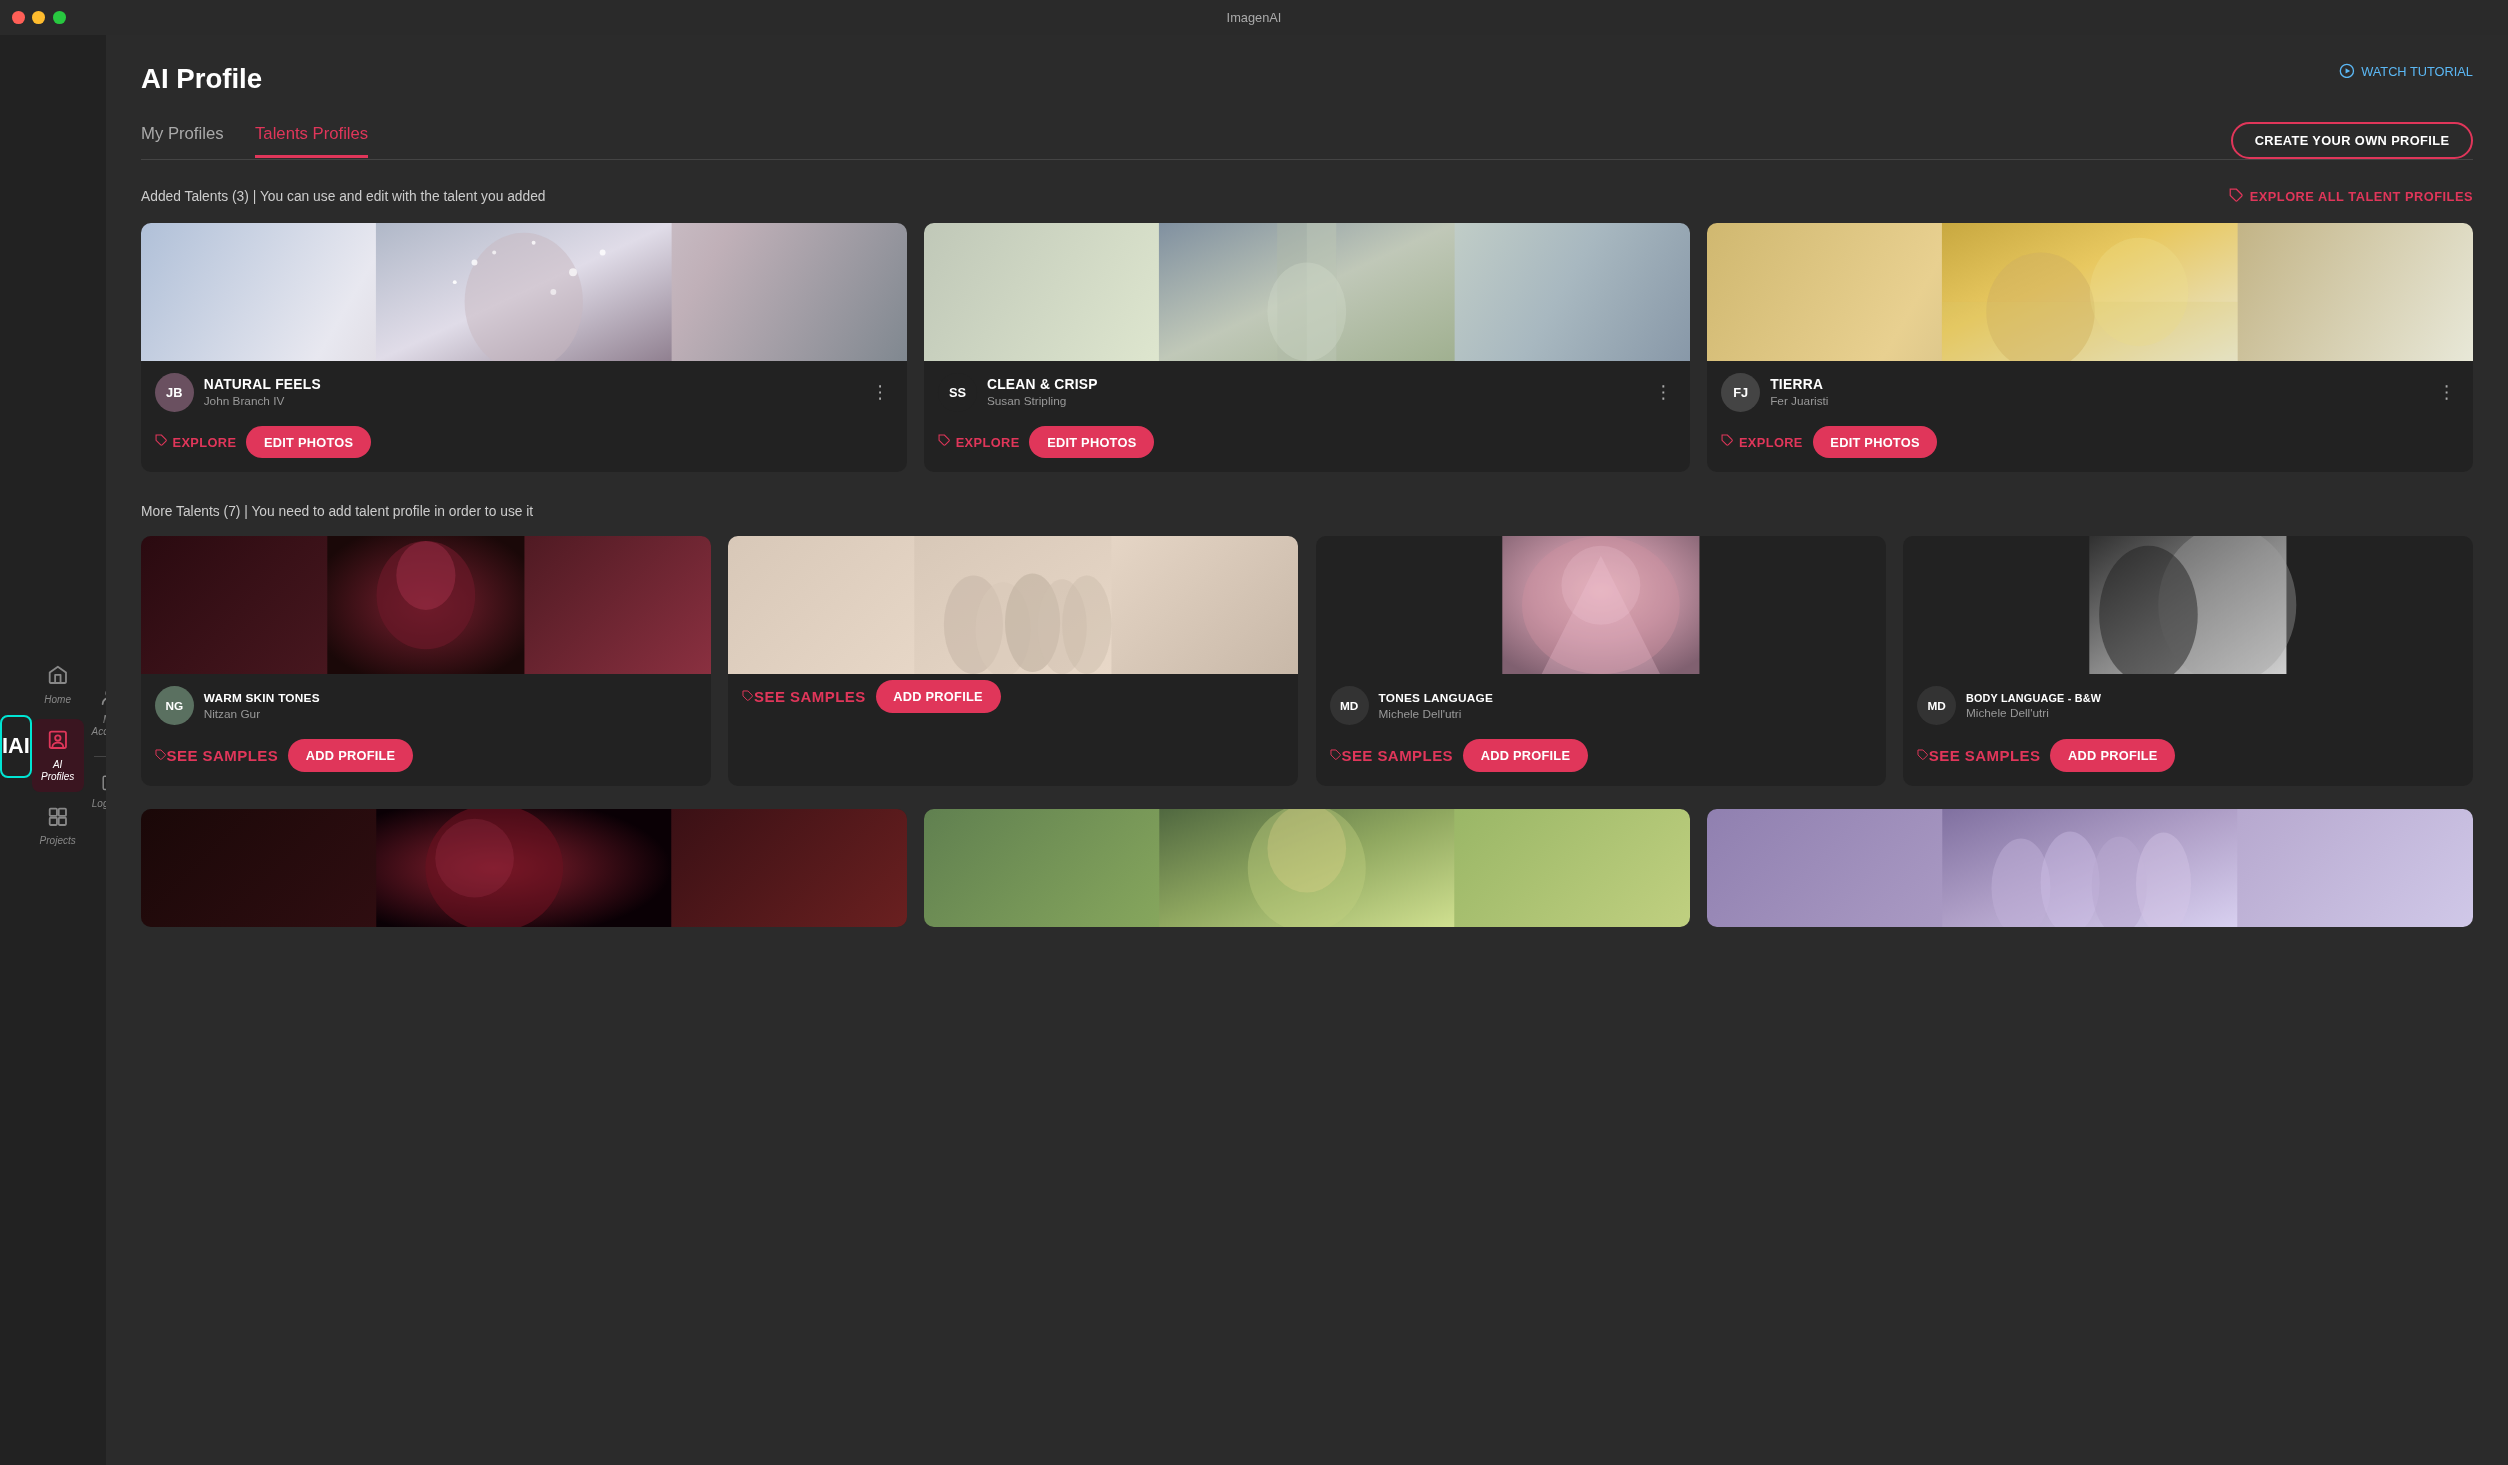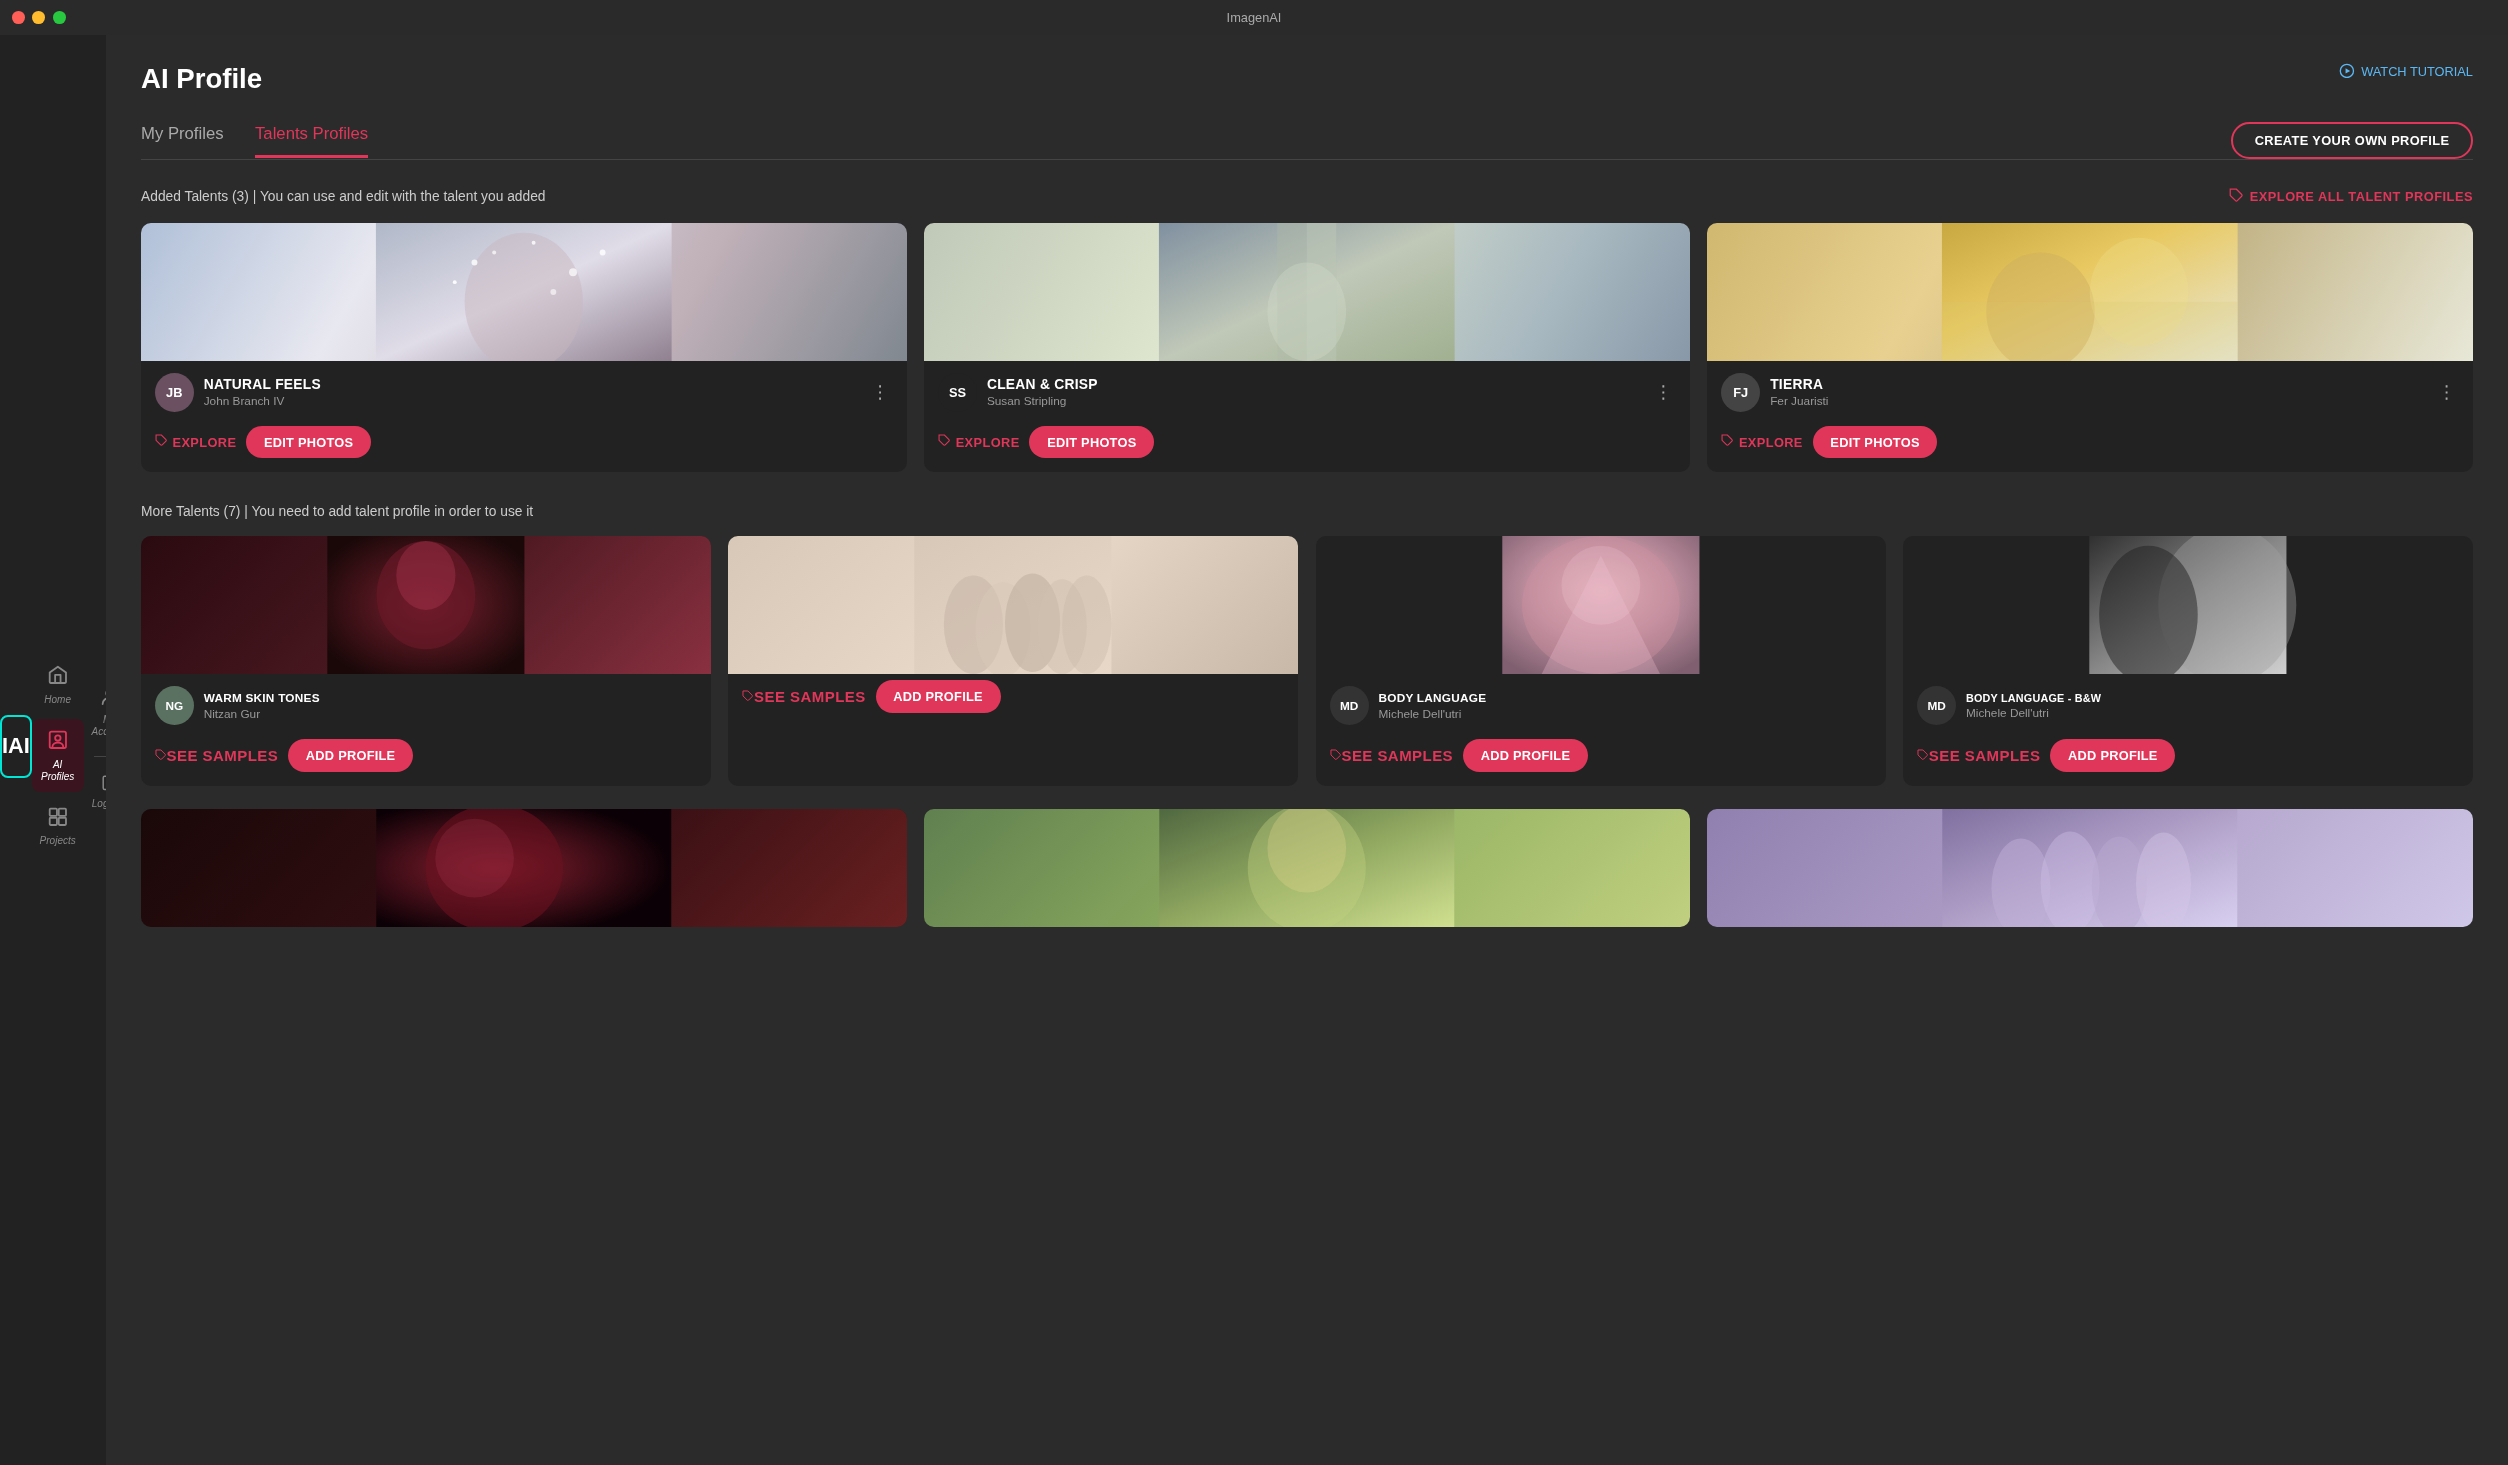--- a/index.html
+++ b/index.html
@@ -657,21 +657,21 @@
             </defs>
             <rect width="200" height="140" fill="url(#rg2)"></rect>
             <ellipse cx="100" cy="70" rx="80" ry="70" fill="#d090a0" opacity="0.4"></ellipse>
             <polygon points="100,20 160,140 40,140" fill="#f0c0d0" opacity="0.3"></polygon>
             <circle cx="100" cy="50" r="40" fill="#f8d0e0" opacity="0.2"></circle>
           </svg>
         </div>
         <div class="card-info">
           <div class="avatar" style="background:#333; font-size:11.8px; color:#fff; font-weight:bold;">MD</div>
           <div class="card-text">
-            <div class="card-name" style="font-size:11.8px;">BODY LANGUAGE</div>
+            <div class="card-name" style="font-size:11.8px;">TONES LANGUAGE</div>
             <div class="card-author">Michele Dell'utri</div>
           </div>
         </div>
         <div class="card-actions">
           <button class="see-samples-btn">
             <span>
               <svg width="11.8" height="11.8" viewBox="0 0 24 24" fill="none" stroke="#e0365a" stroke-width="2">
                 <path d="M20.59 13.41l-7.17 7.17a2 2 0 01-2.83 0L2 12V2h10l8.59 8.59a2 2 0 010 2.82z"></path>
                 <line x1="7" y1="7" x2="7.01" y2="7"></line>
               </svg>

